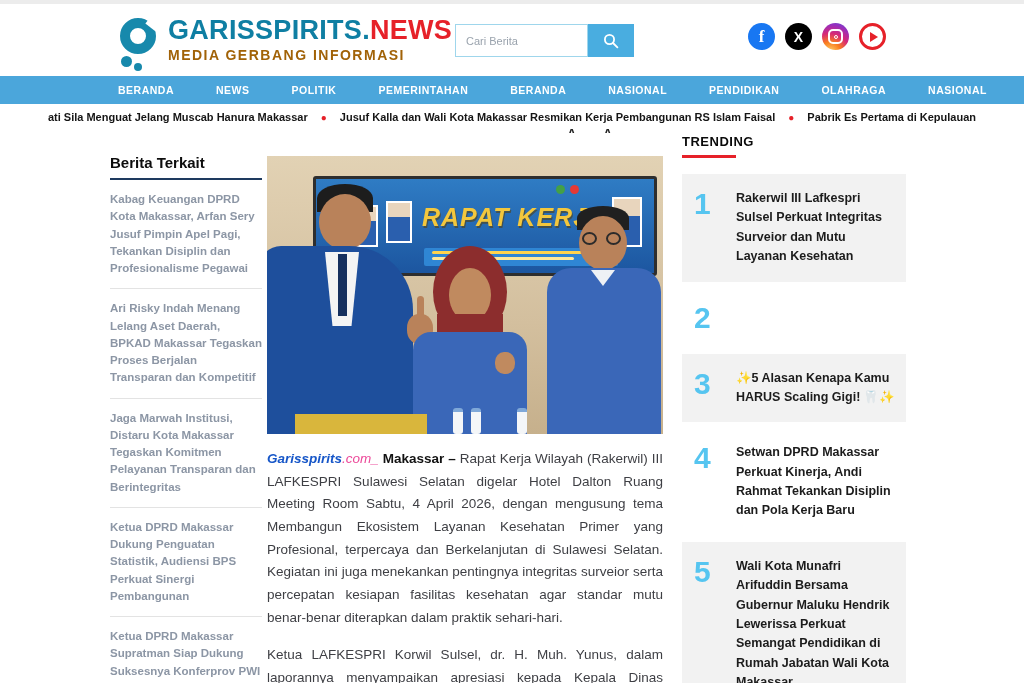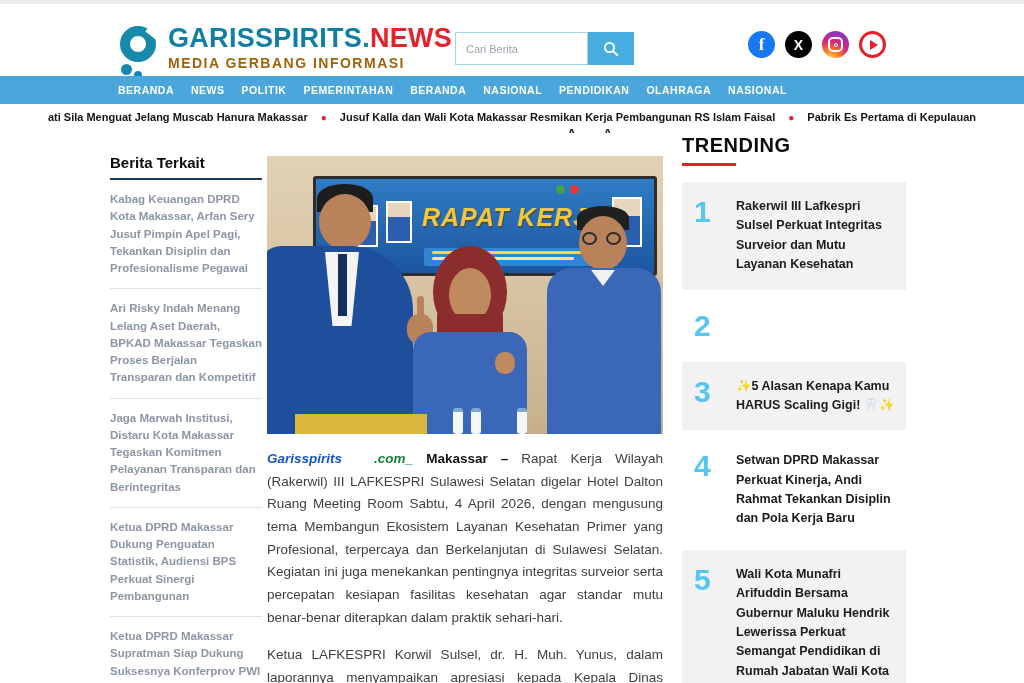--- a/index.html
+++ b/index.html
@@ -1,21 +1,21 @@
 <!DOCTYPE html>
 <html><head>
 <meta charset="utf-8">
 <style>
   * { margin:0; padding:0; box-sizing:border-box; }
   html,body { background:#e9e9e9; }
   body { font-family:"Liberation Sans", sans-serif; }
   .page { position:relative; width:1024px; height:683px; background:#fff; overflow:hidden; margin:0 auto; border-top:4px solid #ececec; }
 
   
-  .topbar { position:absolute; left:0; top:12px; width:1024px; height:68px; background:#fff; }
+  .topbar { position:absolute; left:0; top:4px; width:1024px; height:68px; background:#fff; }
   .logo { position:absolute; left:118px; top:8px; display:flex; align-items:flex-start; cursor:pointer; }
   .logo-icon { position:relative; width:44px; height:54px; }
   .logo-ring { position:absolute; left:2px; top:2px; width:36px; height:36px; border:10px solid #1789AC; border-radius:50%; }
   .logo-notch { position:absolute; left:30px; top:0px; width:13px; height:13px; background:#fff; transform:rotate(38deg); }
   .logo-dot1 { position:absolute; left:3px; top:40px; width:11px; height:11px; background:#1789AC; border-radius:50%; }
   .logo-dot2 { position:absolute; left:16px; top:47px; width:8px; height:8px; background:#1789AC; border-radius:50%; }
   .logo-text { margin-left:6px; }
   .logo-line1 { font-size:27px; font-weight:800; letter-spacing:.3px; line-height:1.05; font-family:"Liberation Sans", sans-serif; }
   .logo-main { color:#0F7FA3; }
   .logo-accent { color:#E62129; }
@@ -30,21 +30,21 @@
   .soc { width:27px; height:27px; border-radius:50%; display:flex; align-items:center; justify-content:center; cursor:pointer; }
   .soc-fb { background:#1877F2; color:#fff; font-size:17px; font-weight:700; font-family:"Liberation Serif", serif; }
   .soc-x { background:#000; color:#fff; font-size:14px; font-weight:700; }
   .soc-ig { background:radial-gradient(circle at 30% 110%, #feda75 0%, #fa7e1e 30%, #d62976 55%, #962fbf 80%, #4f5bd5 100%); position:relative; }
   .ig-frame { width:15px; height:15px; border:2px solid #fff; border-radius:5px; position:relative; }
   .ig-lens { position:absolute; left:3.5px; top:3.5px; width:4px; height:4px; border:1.5px solid #fff; border-radius:50%; }
   .soc-yt { background:#fff; border:3px solid #E62129; position:relative; }
   .yt-play { width:0; height:0; border-left:8px solid #E62129; border-top:5px solid transparent; border-bottom:5px solid transparent; margin-left:2px; }
 
   
-  .navbar { position:absolute; left:0; top:72px; width:1024px; height:28px; background:#4BA6DB; display:flex; align-items:center; padding-left:118px; gap:17px; }
+  .navbar { position:absolute; left:0; top:72px; width:1024px; height:28px; background:#4BA6DB; display:flex; align-items:center; padding-left:118px; gap:42px; }
   .nav-item { color:#fff; font-size:10.5px; font-weight:800; letter-spacing:.5px; text-decoration:none; cursor:pointer; }
 
   
   .ticker { position:absolute; left:0; top:100px; width:1024px; height:26px; display:flex; align-items:center; justify-content:center; gap:13px; }
   .ticker-item { font-size:11px; font-weight:800; color:#151515; white-space:nowrap; cursor:pointer; }
   .ticker-dot { color:#E62129; font-size:10px; }
   .clip-fragment { position:absolute; left:567px; top:120px; width:90px; height:9px; overflow:hidden; }
   .clip-fragment span { font-size:13px; font-weight:800; color:#222; letter-spacing:12px; }
 
   
@@ -91,27 +91,27 @@
   .p3-lens2 { left:339px; top:76px; width:15px; height:13px; border:2px solid #2b2b2b; border-radius:50%; }
   .p3-body { left:280px; top:112px; width:114px; height:166px; background:#3a67b8; border-radius:24px 24px 0 0; }
   .p3-collar { left:324px; top:114px; width:24px; height:16px; background:#eef1f5; clip-path:polygon(0 0,100% 0,50% 100%); }
 
   .table-cloth { left:28px; top:258px; width:132px; height:20px; background:#d9b63c; }
   .bottle { top:252px; width:10px; height:26px; background:#f4f6f8; border-radius:3px; border-top:4px solid #7fa8d8; }
   .bottle.b1 { left:186px; } .bottle.b2 { left:204px; } .bottle.b3 { left:250px; }
 
   .lead { margin-top:14px; font-size:13.5px; line-height:1.68; color:#3E3F44; text-align:justify; }
   .lead-source { color:#1656C8; font-weight:800; font-style:italic; }
-  .lead-domain { color:#15803d; font-weight:700; font-style:italic;margin-left:32px; }
+  .lead-domain { color:#ec4899; font-weight:400; font-style:italic; }
   .lead-loc { color:#121212; font-weight:800; }
   .para2 { margin-top:15px; font-size:13.5px; line-height:1.68; color:#3E3F44; text-align:justify; }
 
   
   .trending { position:absolute; left:682px; top:130px; width:224px; }
-  .trending-title { font-size:20px; font-weight:900; color:#0b0b0b; letter-spacing:.5px; }
+  .trending-title { font-size:13px; font-weight:900; color:#0b0b0b; letter-spacing:.5px; }
   .trending-underline { width:54px; height:3px; background:#E62129; margin-top:6px; margin-bottom:16px; }
   .trend-card { display:flex; gap:12px; padding:15px 10px 15px 12px; margin-bottom:6px; cursor:pointer; }
   .trend-card.alt { background:#F2F2F2; }
   .trend-num { width:30px; flex:none; font-size:30px; font-weight:800; color:#56C5F0; line-height:1; }
   .trend-text { font-size:12.5px; font-weight:800; color:#1c1c1c; line-height:1.55; }
 </style>
 </head>
 <body>
 
 <div class="page">

